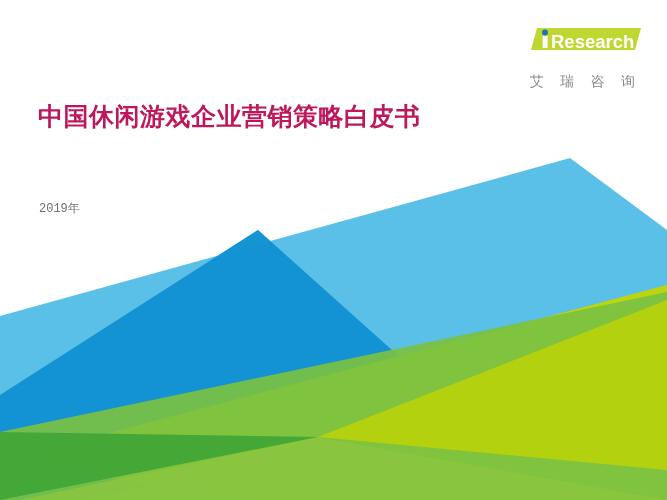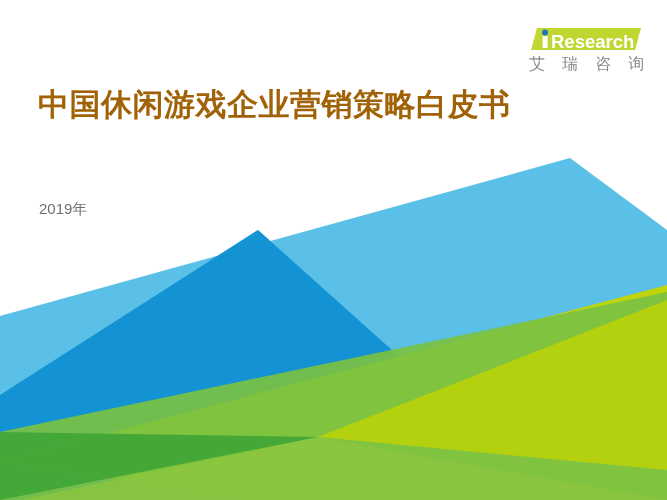--- a/index.html
+++ b/index.html
@@ -35,55 +35,55 @@
     width: 118px;
     text-align: right;
   }
   #logo-mark {
     position: relative;
     width: 118px;
     height: 29px;
   }
   #logo-mark svg { display: block; }
   #logo-cn {
-    margin-top: 4px;
-    font-size: 16px;
+    margin-top: 22px;
+    font-size: 14px;
     color: #8a8a8a;
     letter-spacing: 6px;
     text-indent: 6px;
     line-height: 13px;
     white-space: nowrap;
     font-family: "DejaVu Sans", "Liberation Sans", sans-serif;
   }
 
   
   #title {
     position: absolute;
     left: 38px;
-    top: 84px;
+    top: 96px;
     z-index: 5;
     margin: 0;
     width: 490px;
-    font-size: 31px;
+    font-size: 25px;
     line-height: 41px;
     font-weight: bold;
-    color: #a16207;
+    color: #be185d;
     letter-spacing: 0.5px;
     font-family: "DejaVu Sans", "Liberation Sans", sans-serif;
   }
   #subtitle {
     position: absolute;
     left: 39px;
     top: 199px;
     z-index: 5;
     margin: 0;
-    font-size: 15px;
+    font-size: 12px;
     line-height: 20px;
     color: #6f6f6f;
-    font-family: Liberation Sans, sans-serif;
+    font-family: Liberation Mono, monospace;
   }
 </style>
 </head>
 <body>
 
 <div id="slide">
 
   <svg id="artwork" viewBox="0 0 667 500" preserveAspectRatio="none">
 
     <polygon points="667,280 667,500 0,500 0,470" fill="#C4D600"></polygon>

